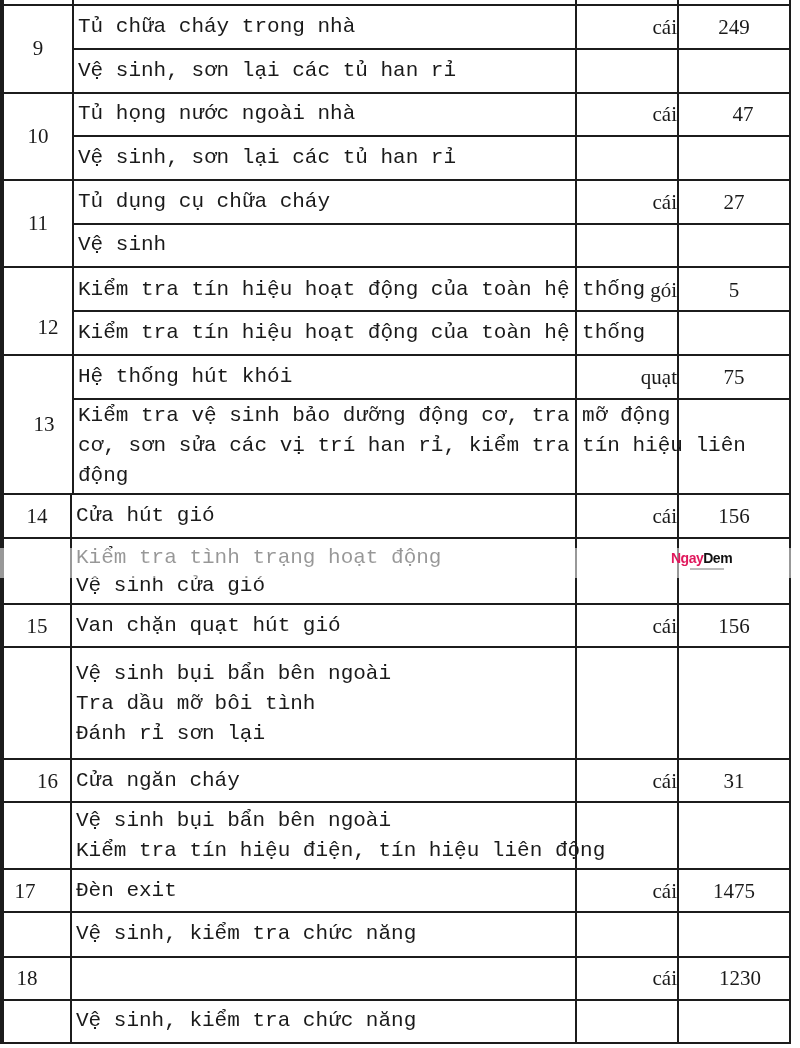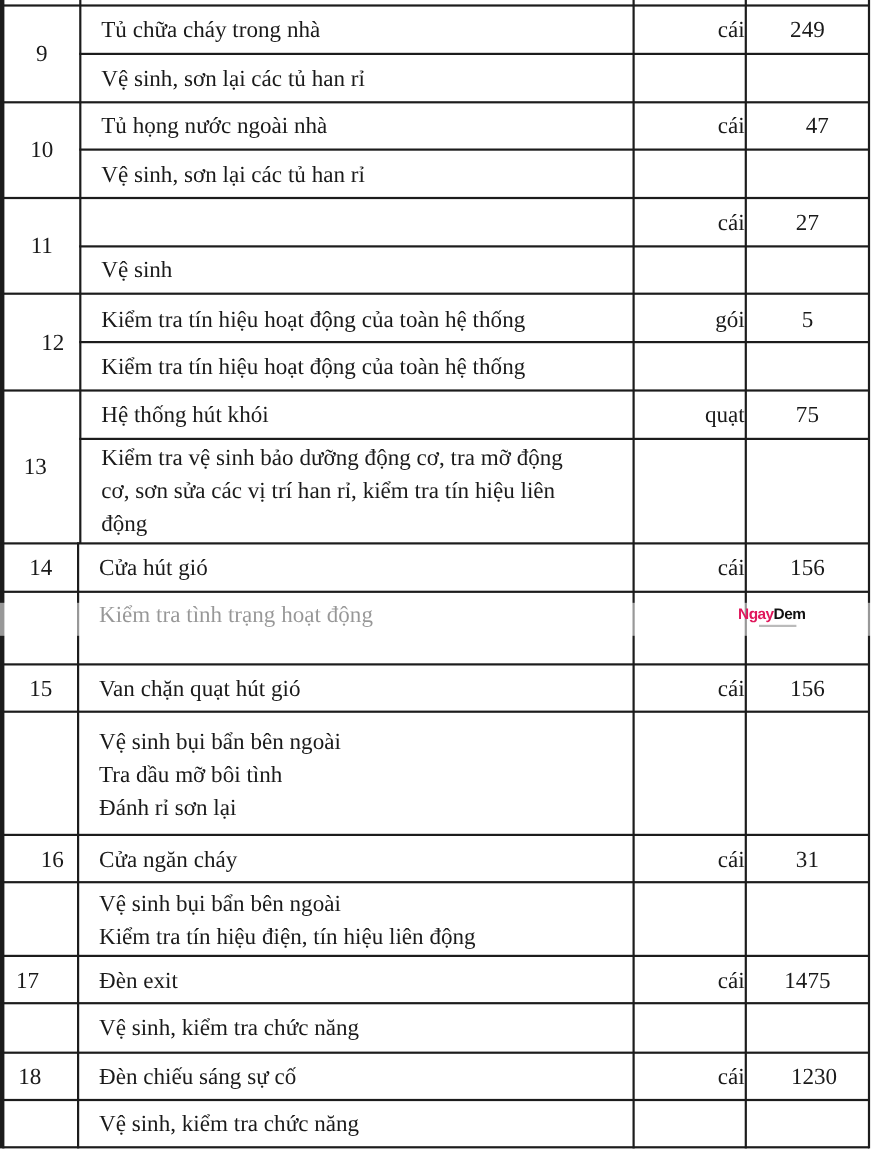--- a/index.html
+++ b/index.html
@@ -5,21 +5,21 @@
   html, body { margin:0; padding:0; background:#ffffff; }
   body { width:800px; height:1048px; position:relative; overflow:hidden;
          font-family:"Liberation Serif", "DejaVu Serif", serif; color:#1a1a1a; }
   .sheet { position:absolute; left:0; top:0; width:800px; height:1048px; }
   .hline { position:absolute; height:2px; background:#1c1c1c; left:2px; width:788px; }
   .vline { position:absolute; width:2px; background:#1c1c1c; }
   .cell { position:absolute; font-size:21px; line-height:30px; white-space:nowrap; }
   .stt { text-align:center; }
   .unit { text-align:right; }
   .qty { text-align:center;font-family:Liberation Serif, serif; }
-  .desc { padding-left:18px; }
+  .desc { padding-left:4px;font-family:Liberation Mono, monospace; }
   .wm-band { position:absolute; left:0; top:548px; width:800px; height:30px;
              background:rgba(255,255,255,0.55); }
   .logo { position:absolute; left:671px; top:550px; font-family:"Liberation Sans", sans-serif;
           font-weight:bold; font-size:14px; letter-spacing:-0.5px; }
   .logo .a { color:#e0185c; }
   .logo .b { color:#111; }
   .logo-sub { position:absolute; left:690px; top:568px; width:34px; height:2px; background:#bbb; }
 </style>
 </head>
 <body>
@@ -61,43 +61,45 @@
   <div class="cell qty" style="left:679px;width:110px;top:12px">249</div>
   <div class="cell desc" style="left:74px;top:56px">Vệ sinh, sơn lại các tủ han rỉ</div>
 
   <div class="cell stt" style="left:4px;width:68px;top:121px">10</div>
   <div class="cell desc" style="left:74px;top:99px">Tủ họng nước ngoài nhà</div>
   <div class="cell unit" style="left:577px;width:100px;top:99px">cái</div>
   <div class="cell qty" style="left:679px;width:128px;top:99px">47</div>
   <div class="cell desc" style="left:74px;top:143px">Vệ sinh, sơn lại các tủ han rỉ</div>
 
   <div class="cell stt" style="left:4px;width:68px;top:208px">11</div>
+  <div class="cell desc" style="left:74px;top:187px">Tủ dụng cụ chữa cháy</div>
   <div class="cell unit" style="left:577px;width:100px;top:187px">cái</div>
   <div class="cell qty" style="left:679px;width:110px;top:187px">27</div>
   <div class="cell desc" style="left:74px;top:230px">Vệ sinh</div>
 
-  <div class="cell stt" style="left:4px;width:88px;top:296px">12</div>
+  <div class="cell stt" style="left:4px;width:88px;top:312px">12</div>
   <div class="cell desc" style="left:74px;top:275px">Kiểm tra tín hiệu hoạt động của toàn hệ thống</div>
   <div class="cell unit" style="left:577px;width:100px;top:275px">gói</div>
   <div class="cell qty" style="left:679px;width:110px;top:275px">5</div>
   <div class="cell desc" style="left:74px;top:318px">Kiểm tra tín hiệu hoạt động của toàn hệ thống</div>
 
-  <div class="cell stt" style="left:4px;width:56px;top:409px">13</div>
+  <div class="cell stt" style="left:16px;width:56px;top:409px">13</div>
   <div class="cell desc" style="left:74px;top:362px">Hệ thống hút khói</div>
   <div class="cell unit" style="left:577px;width:100px;top:362px">quạt</div>
   <div class="cell qty" style="left:679px;width:110px;top:362px">75</div>
   <div class="cell desc" style="left:74px;top:431px">cơ, sơn sửa các vị trí han rỉ, kiểm tra tín hiệu liên</div>
   <div class="cell desc" style="left:74px;top:401px">Kiểm tra vệ sinh bảo dưỡng động cơ, tra mỡ động</div>
   <div class="cell desc" style="left:74px;top:461px">động</div>
 
   <div class="cell stt" style="left:4px;width:66px;top:501px">14</div>
   <div class="cell desc" style="left:72px;top:501px">Cửa hút gió</div>
   <div class="cell unit" style="left:577px;width:100px;top:501px">cái</div>
   <div class="cell qty" style="left:679px;width:110px;top:501px">156</div>
   <div class="cell desc" style="left:72px;top:543px">Kiểm tra tình trạng hoạt động</div>
+  <div class="cell desc" style="left:72px;top:571px">Vệ sinh cửa gió</div>
 
   <div class="cell stt" style="left:4px;width:66px;top:611px">15</div>
   <div class="cell desc" style="left:72px;top:611px">Van chặn quạt hút gió</div>
   <div class="cell unit" style="left:577px;width:100px;top:611px">cái</div>
   <div class="cell qty" style="left:679px;width:110px;top:611px">156</div>
   <div class="cell desc" style="left:72px;top:659px">Vệ sinh bụi bẩn bên ngoài</div>
   <div class="cell desc" style="left:72px;top:689px">Tra dầu mỡ bôi tình</div>
   <div class="cell desc" style="left:72px;top:719px">Đánh rỉ sơn lại</div>
 
   <div class="cell stt" style="left:4px;width:87px;top:766px">16</div>
@@ -107,21 +109,20 @@
   <div class="cell desc" style="left:72px;top:806px">Vệ sinh bụi bẩn bên ngoài</div>
   <div class="cell desc" style="left:72px;top:836px">Kiểm tra tín hiệu điện, tín hiệu liên động</div>
 
   <div class="cell stt" style="left:4px;width:42px;top:876px">17</div>
   <div class="cell desc" style="left:72px;top:876px">Đèn exit</div>
   <div class="cell unit" style="left:577px;width:100px;top:876px">cái</div>
   <div class="cell qty" style="left:679px;width:110px;top:876px">1475</div>
   <div class="cell desc" style="left:72px;top:919px">Vệ sinh, kiểm tra chức năng</div>
 
   <div class="cell stt" style="left:4px;width:46px;top:963px">18</div>
-  <div class="cell desc" style="left:72px;top:963px">Đèn chiếu sáng sự cố</div>
   <div class="cell unit" style="left:577px;width:100px;top:963px">cái</div>
   <div class="cell qty" style="left:679px;width:122px;top:963px">1230</div>
   <div class="cell desc" style="left:72px;top:1006px">Vệ sinh, kiểm tra chức năng</div>
 
   <div class="wm-band"></div>
   <div class="logo"><span class="a">Ngay</span><span class="b">Dem</span></div>
   <div class="logo-sub"></div>
 </div>
 
 </body></html>

